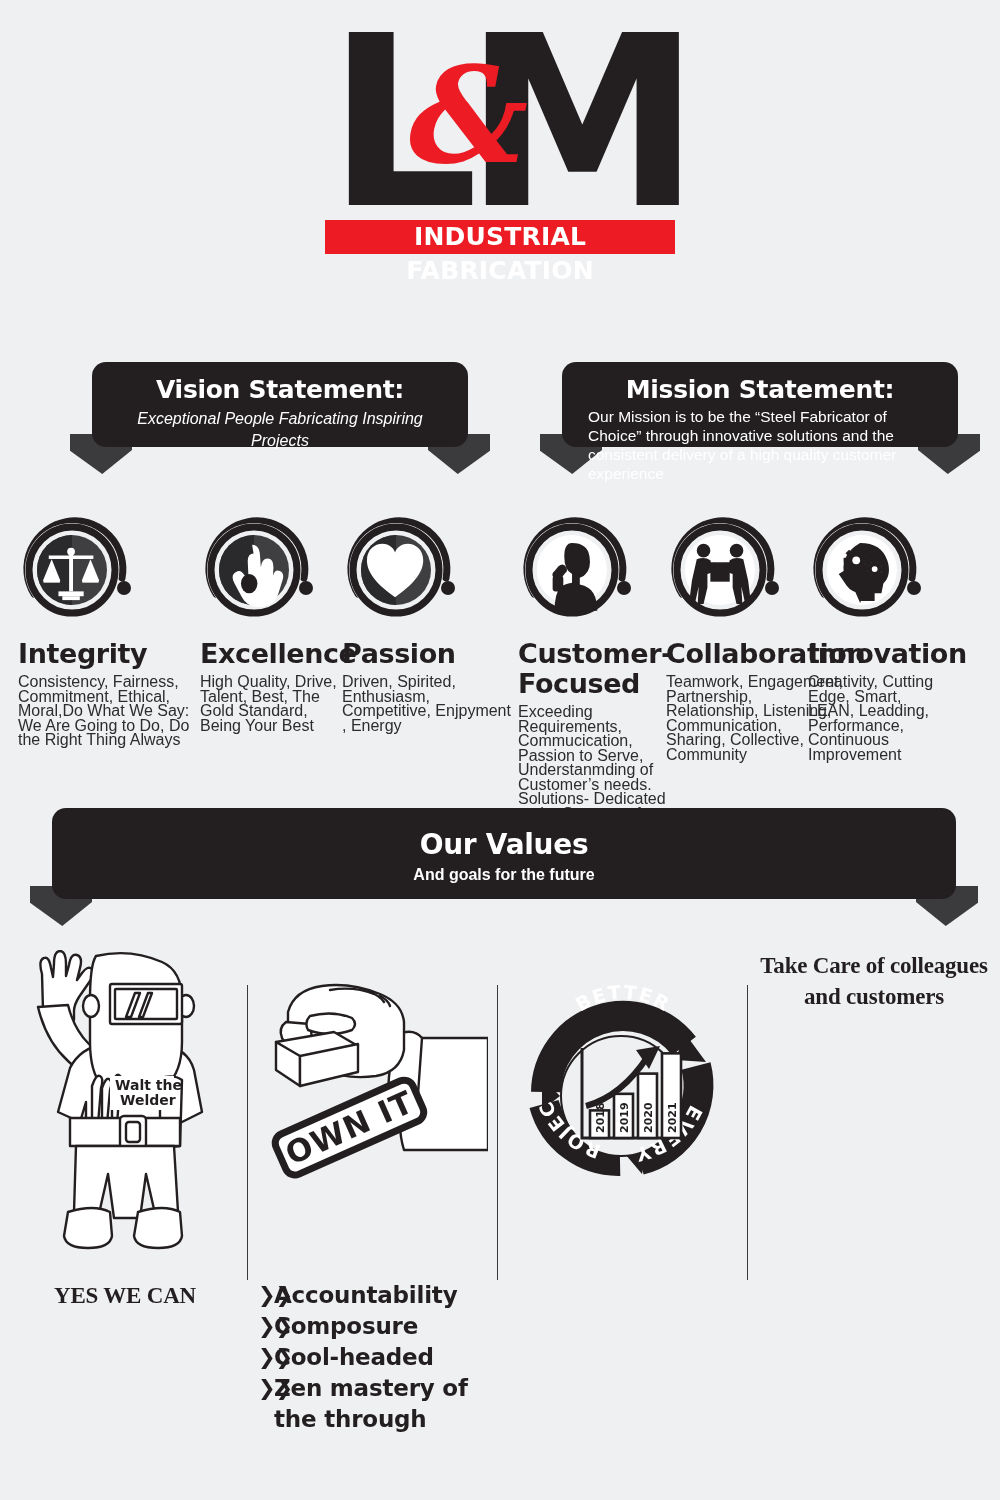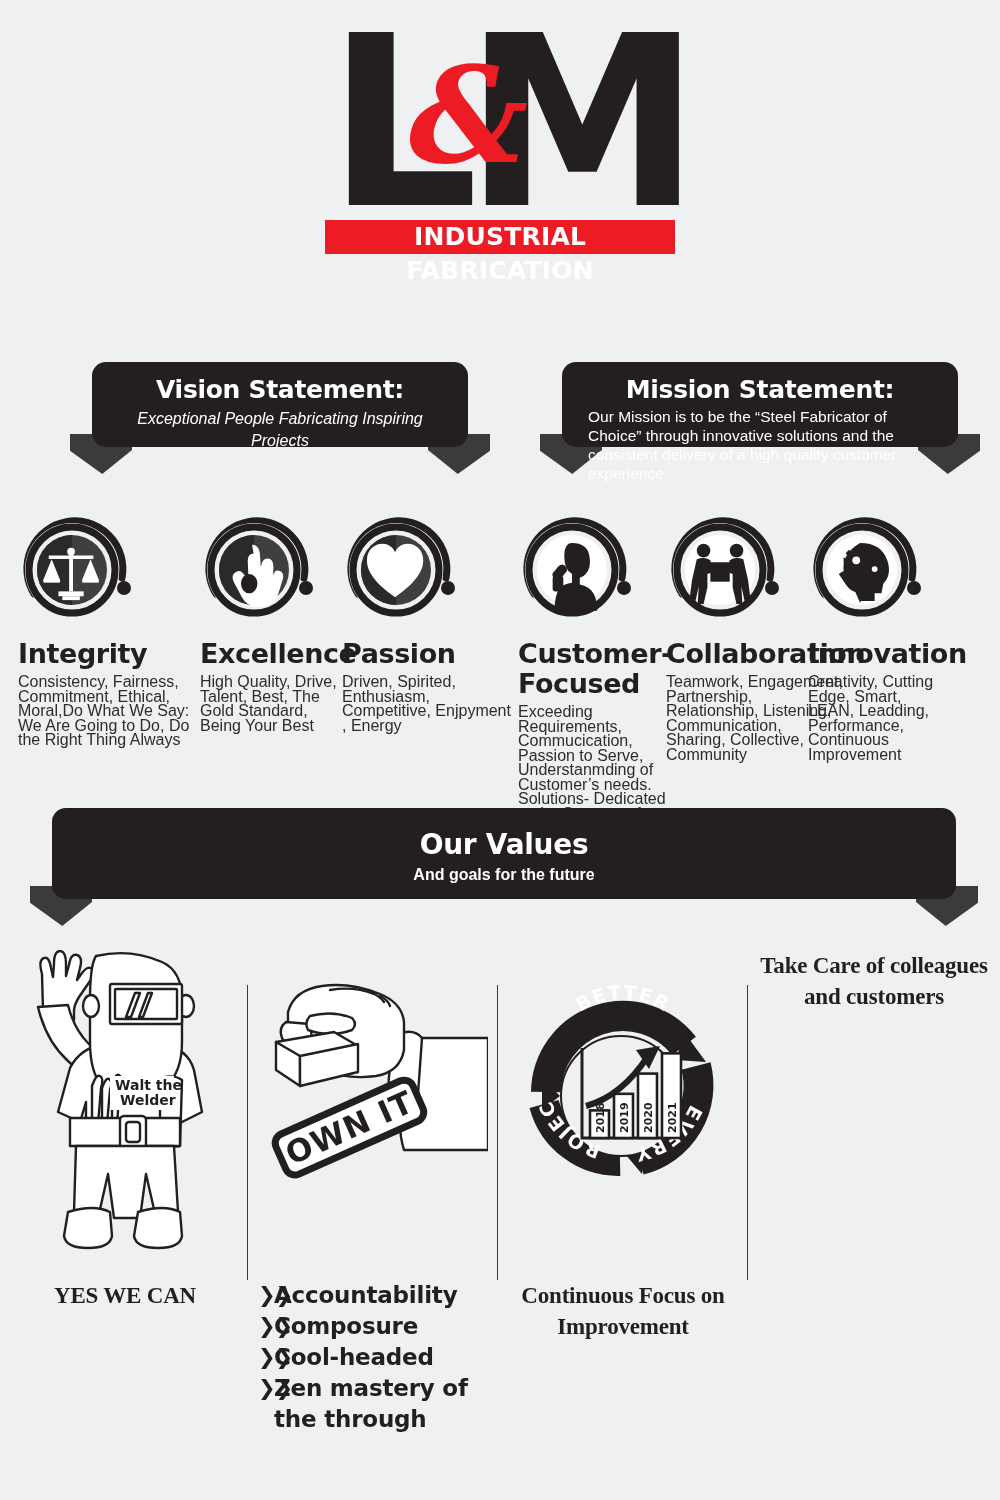--- a/index.html
+++ b/index.html
@@ -564,21 +564,20 @@
                   <rect x="154" y="99.36" width="19" height="84.64" fill="#ffffff" stroke="#231f20" stroke-width="2.6"></rect>
                   <text x="167.5" y="179" transform="rotate(-90 167.5 179)" font-family="DejaVu Sans, sans-serif" font-size="11" font-weight="700" fill="#231f20">2021</text>
                 </g>
 
               <path d="M78 152 q36 -10 62 -50" fill="none" stroke="#231f20" stroke-width="6"></path>
               <polygon points="128,96 152,92 141,115" fill="#231f20"></polygon>
             </g>
           </g>
         </svg>
       </div>
-      <div class="panel-caption">Continuous Focus on Improvement</div>
     </div>
 
     <div class="panel" id="panel-anvil" style="left:758px; width:232px;">
       <div class="panel-caption">Take Care of colleagues and customers</div>
     </div>
   </div>
 
 </div>
 
 </body></html>

